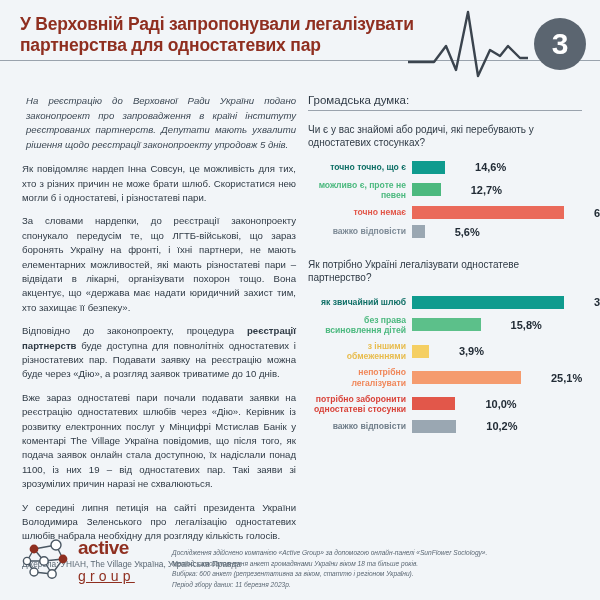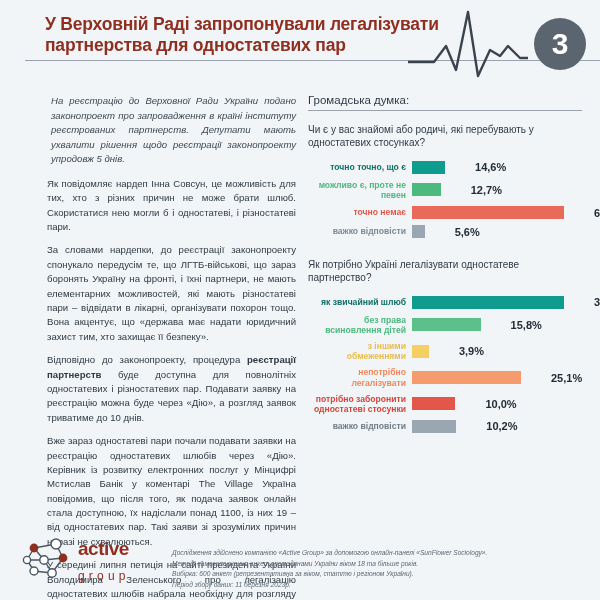--- a/index.html
+++ b/index.html
@@ -8,21 +8,20 @@
     background: #ffffff;
   }
   .page {
     position: relative;
     width: 600px;
     height: 600px;
     background: #f2f5f8;
     font-family: "Liberation Sans", "DejaVu Sans", sans-serif;
     overflow: hidden;
     box-sizing: border-box;
-    padding-left: 25px;
   }
 
   
   .header {
     position: relative;
     height: 88px;
     padding: 14px 20px 0 20px;
     box-sizing: border-box;
   }
   .header-title {
@@ -195,24 +194,25 @@
     flex-direction: column;
     line-height: 1;
   }
   .logo-word {
     font-size: 19px;
     font-weight: bold;
     color: #8f2f20;
     letter-spacing: -0.5px;
   }
   .logo-sub {
-    font-size: 12px;
+    font-size: 14px;
     color: #8f2f20;
     letter-spacing: 4.2px;
     margin-top: 12px;
+    text-decoration: underline;
   }
   .method {
     flex: 1 1 auto;
     font-size: 6.6px;
     font-style: italic;
     color: #5a6773;
     line-height: 1.62;
     padding-top: 10px;
   }
 </style>

